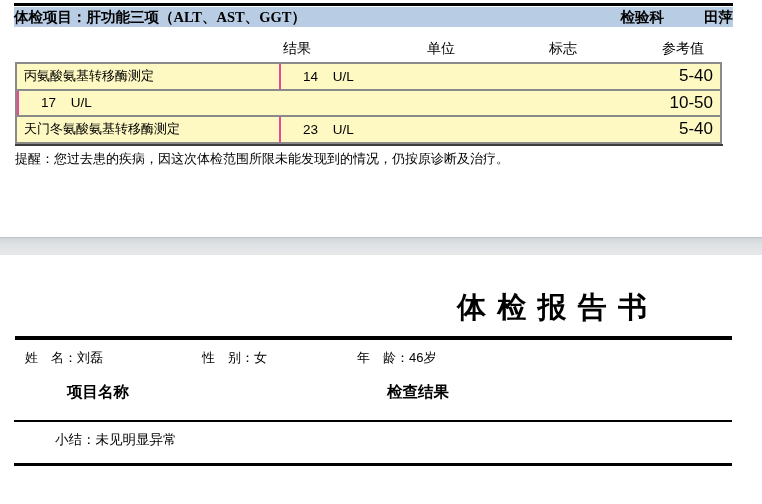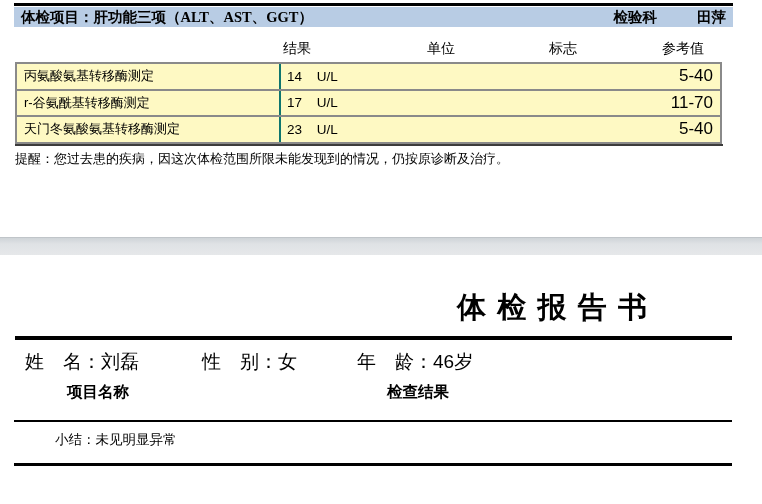--- a/index.html
+++ b/index.html
@@ -6,56 +6,56 @@
   .screen {
     position:relative; width:762px; height:504px; background:#ffffff;
     overflow:hidden; font-family:"Liberation Sans", sans-serif; color:#000;
   }
   
   .top-rule { position:absolute; left:14px; top:3px; width:719px; height:3px; background:#000; }
   .header-bar {
     position:absolute; left:14px; top:7px; width:719px; height:20px;
     display:flex; align-items:center; justify-content:space-between;
     font-family:"Liberation Serif", serif; font-weight:bold; font-size:14.5px;
-    box-sizing:border-box; padding:0 7px;
+    box-sizing:border-box; padding:0 0;
   }
   .header-right { display:flex; gap:40px; }
   .col-header { position:absolute; top:40px; font-size:14px; }
   .ch-result    { left:283px; }
   .ch-unit      { left:427px; }
   .ch-flag      { left:549px; }
   .ch-reference { left:662px; }
   .result-table {
     position:absolute; left:15px; top:62px; width:707px;
     border:2px solid #8a8a8a; box-sizing:border-box; background:#fef9c3;
   }
   .trow { display:flex; height:24.5px; align-items:center; border-bottom:2px solid #8a8a8a; }
   .trow:last-child { border-bottom:none; }
   .c-name { width:255px; padding-left:7px; font-size:13px; flex-shrink:0; }
-  .c-rest { flex:1; height:100%; border-left:2px solid #0f766e;
-            display:flex; align-items:center; justify-content:space-between; padding-left:6px; }
+  .c-rest { flex:1; height:100%; border-left:2px solid #ec4899;
+            display:flex; align-items:center; justify-content:space-between; padding-left:22px; }
   .c-result { font-size:13.5px; }
   .c-result .unit { margin-left:11px; }
   .c-ref { font-size:17px; padding-right:7px; }
   .table-bottom-rule { position:absolute; left:15px; top:144px; width:708px; height:2px; background:#3c3c3c; }
   .reminder { position:absolute; left:15px; top:150px; font-size:13px; }
   
   .page-gap {
     position:absolute; left:0; top:237px; width:762px; height:17px;
     background:linear-gradient(180deg,#cfd4d8 0%, #dfe2e5 35%, #e6e8ea 100%);
     border-top:1px solid #c0c5c9;
   }
   
   .report-title {
     position:absolute; left:457px; top:288px;
     font-family:"Liberation Serif", serif; font-weight:bold;
     font-size:29px; letter-spacing:2px; white-space:nowrap;
   }
   .rule-thick-1 { position:absolute; left:15px; top:336px; width:717px; height:3.5px; background:#000; }
-  .patient-row { position:absolute; left:0; top:349px; width:762px; height:18px; font-size:19px; }
+  .patient-row { position:absolute; left:0; top:349px; width:762px; height:18px; font-size:13px; }
   .pi { position:absolute; white-space:nowrap; }
   .pi-name   { left:25px; }
   .pi-gender { left:202px; }
   .pi-age    { left:357px; }
   .section-header { position:absolute; top:382px; font-size:15.5px; font-weight:bold; white-space:nowrap; }
   .sh-item   { left:67px; }
   .sh-result { left:387px; }
   .rule-thin   { position:absolute; left:14px; top:420px; width:718px; height:2px; background:#000; }
   .summary-row { position:absolute; left:55px; top:431px; font-size:13.5px; white-space:nowrap; }
   .rule-thick-2 { position:absolute; left:14px; top:463px; width:718px; height:3px; background:#000; }
@@ -85,27 +85,26 @@
       <div class="c-name">丙氨酸氨基转移酶测定</div>
       <div class="c-rest">
         <span class="c-result">
           <span>14</span>
           <span class="unit">U/L</span>
         </span>
         <span class="c-ref">5-40</span>
       </div>
     </div>
     <div class="trow">
-      <div class="c-name">r-谷氨酰基转移酶测定</div>
       <div class="c-rest">
         <span class="c-result">
           <span>17</span>
           <span class="unit">U/L</span>
         </span>
-        <span class="c-ref">11-70</span>
+        <span class="c-ref">10-50</span>
       </div>
     </div>
     <div class="trow">
       <div class="c-name">天门冬氨酸氨基转移酶测定</div>
       <div class="c-rest">
         <span class="c-result">
           <span>23</span>
           <span class="unit">U/L</span>
         </span>
         <span class="c-ref">5-40</span>

